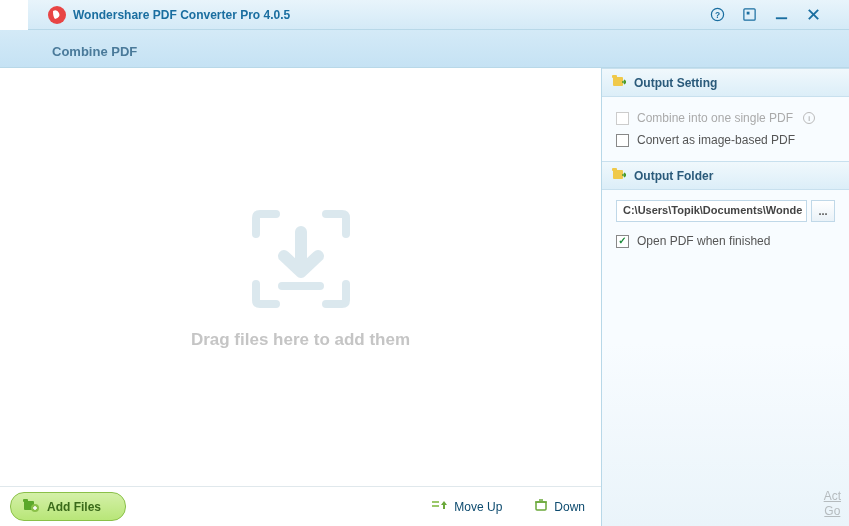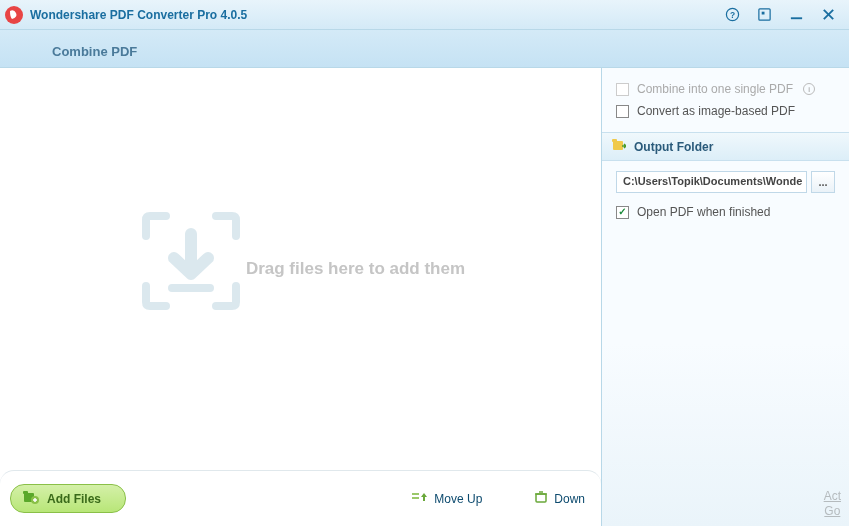--- a/index.html
+++ b/index.html
@@ -4,21 +4,22 @@
 <style>
 * { margin: 0; padding: 0; box-sizing: border-box; font-family: "Segoe UI", Tahoma, sans-serif; }
 body { width: 849px; height: 526px; background: #fff; overflow: hidden; position: relative; }
 
 .titlebar {
   height: 30px;
   background: linear-gradient(to bottom, #e8f4fb 0%, #d4eaf7 100%);
   border-bottom: 1px solid #b8d8e8;
   display: flex;
   align-items: center;
-  padding: 0 4px;
+  padding: 0 19px;
+  margin-left: 28px;
 }
 .titlebar-logo {
   width: 20px; height: 20px; margin-right: 6px;
   display: flex; align-items: center; justify-content: center;
 }
 .titlebar-title { font-size: 12px; font-weight: bold; color: #1a6ea0; flex: 1; }
 .titlebar-controls { display: flex; gap: 14px; padding-right: 8px; }
 .titlebar-btn { width: 18px; height: 18px; display: flex; align-items: center; justify-content: center; cursor: pointer; color: #1a6ea0; }
 
 .tabbar {
@@ -53,35 +54,34 @@
 .main-area {
   flex: 1;
   background: #fff;
   display: flex;
   flex-direction: column;
   border-right: 1px solid #b8d8e8;
 }
 .drop-zone {
   flex: 1;
   display: flex;
-  flex-direction: row;
+  flex-direction: column;
   align-items: center;
   justify-content: center;
 }
 .drop-icon { width: 110px; height: 110px; margin-bottom: 16px; }
 .drop-text { font-size: 17px; font-weight: bold; color: #c5c5c5; }
 
 .toolbar {
-  height: 56px;
+  height: 40px;
   border-top: 1px solid #e0e8ec;
   display: flex;
   align-items: center;
   padding: 0 10px;
-  gap: 40px;
-  border-radius: 14px;
+  gap: 20px;
 }
 .add-files-btn {
   background: linear-gradient(to bottom, #d4f0a8 0%, #b8e678 100%);
   border: 1px solid #8ac048;
   border-radius: 14px;
   padding: 5px 24px 5px 12px;
   font-size: 12px;
   font-weight: bold;
   color: #3a6a1a;
   display: flex;
@@ -284,20 +284,30 @@
               <line x1="1" y1="3" x2="13" y2="3" stroke="#6aa83a" stroke-width="1.5"></line>
               <line x1="5" y1="1" x2="9" y2="1" stroke="#6aa83a" stroke-width="1.5"></line>
             </svg>
         </span>
         <span>Down</span>
       </div>
     </div>
   </div>
 
   <div class="sidebar">
+    <div class="section-header">
+      <span>
+        <svg width="14" height="14" viewBox="0 0 14 14">
+            <rect x="1" y="3" width="10" height="9" rx="1" fill="#f0c94a"></rect>
+            <rect x="0" y="1" width="5" height="3" rx="1" fill="#f0c94a"></rect>
+            <path d="M10 8 L14 8 M12 6 L14 8 L12 10" stroke="#4a9a2a" stroke-width="1.5" fill="none"></path>
+          </svg>
+      </span>
+      <span>Output Setting</span>
+    </div>
     <div class="section-body">
       <div class="checkbox-row disabled">
         <div class="checkbox disabled"></div>
         <span>Combine into one single PDF</span>
         <span class="info-icon">i</span>
       </div>
       <div class="checkbox-row">
         <div class="checkbox"></div>
         <span>Convert as image-based PDF</span>
       </div>

